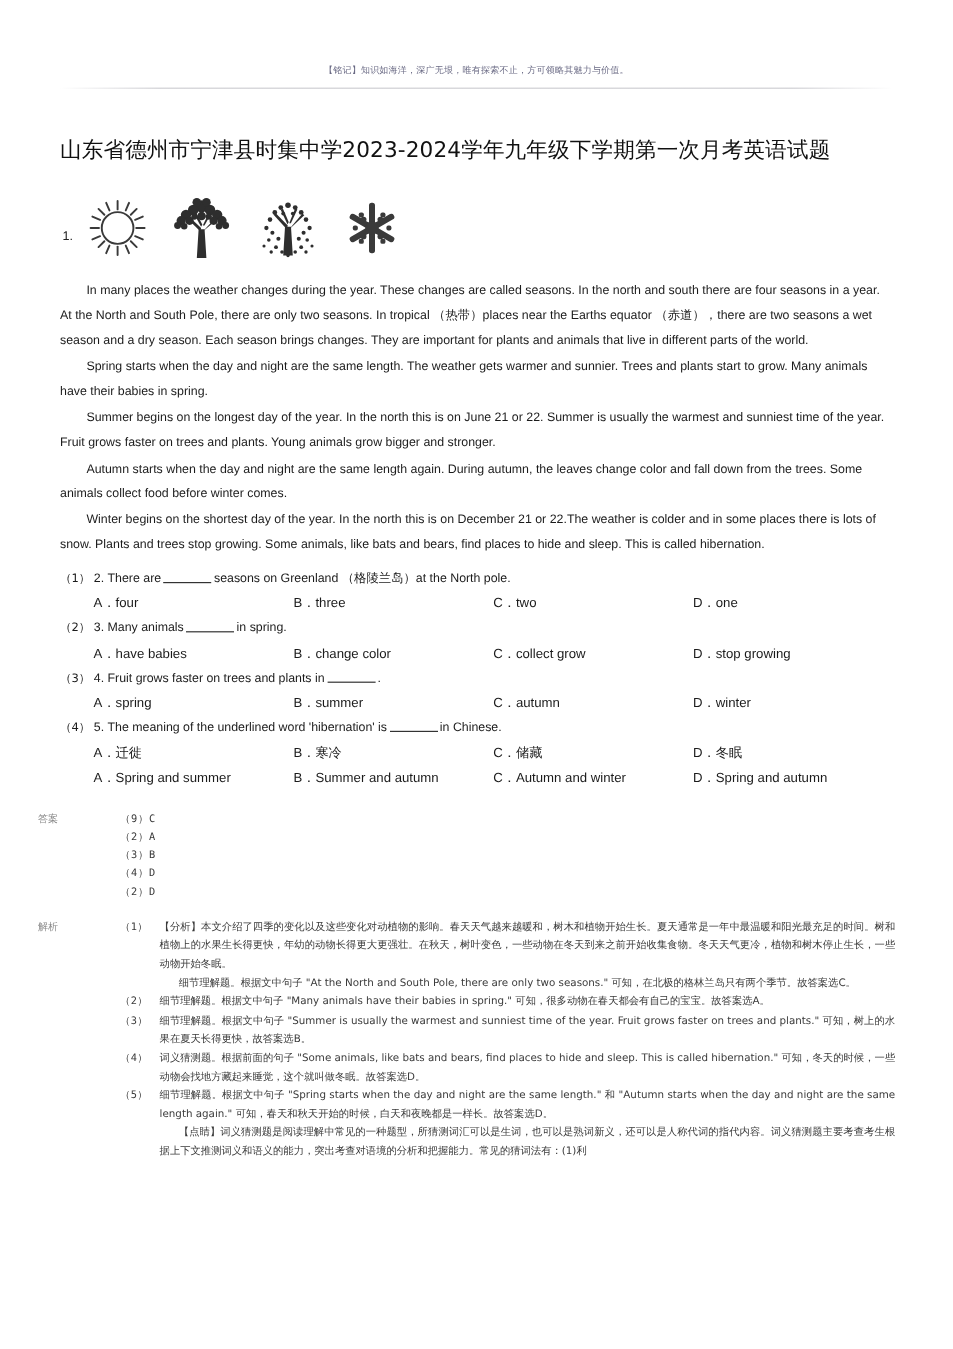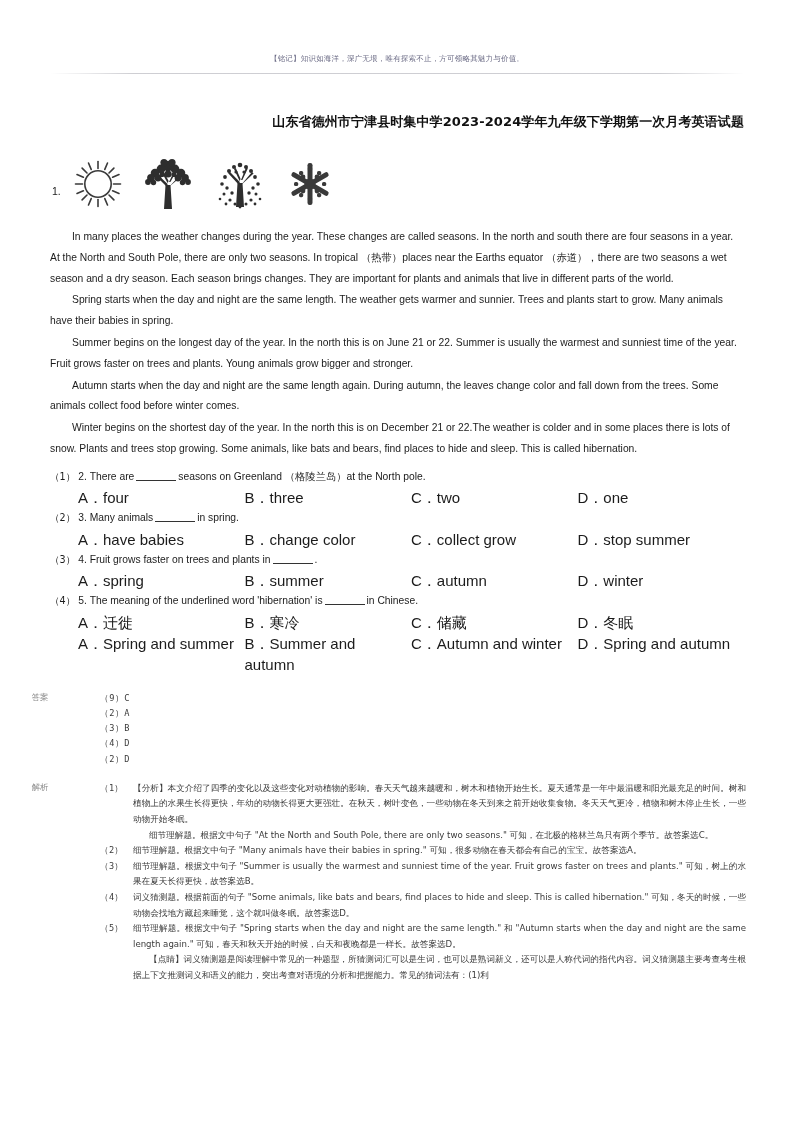--- a/index.html
+++ b/index.html
@@ -36,25 +36,25 @@
   .header-rule {
     margin: 9px auto 0 auto;
     width: 694px;
     height: 1px;
     background: linear-gradient(to right, rgba(200,200,205,0) 0%, rgba(190,190,196,.75) 12%, rgba(190,190,196,.75) 88%, rgba(200,200,205,0) 100%);
   }
 
   
   .doc-title {
     margin: 39px 50px 0 50px;
-    font-size: 13px;
-    font-weight: bold;
+    font-size: 18px;
+    font-weight: normal;
     color: #111;
     letter-spacing: .1px;
-    text-align: right;
+    text-align: left;
     font-family: "DejaVu Sans", sans-serif;
   }
 
   
   .figure-row {
     margin: 24px 0 0 52px;
     display: flex;
     align-items: flex-end;
     height: 56px;
   }
@@ -92,21 +92,21 @@
   .q-index { font-family: "DejaVu Sans", sans-serif; font-size: 9.6px; }
   .blank {
     display: inline-block;
     border-bottom: 1px solid #333;
     width: 40px;
     height: 9px;
     margin: 0 2px -1px 2px;
   }
   .opts {
     display: flex;
-    font-size: 15px;
+    font-size: 11px;
     line-height: 21px;
     color: #1b1b1b;
     padding-left: 28px;
     justify-content: space-between;
   }
   .opt { width: 25%; box-sizing: border-box; padding-right: 6px; }
 
   
   .answers-section {
     margin: 16px 0 0 0;
@@ -333,21 +333,21 @@
     <div class="q-block">
       <div class="q-stem">
         <span class="q-index">（2）</span>
         <span>3.</span>
         <span>Many animals</span><span class="blank"></span><span>in spring.</span>
       </div>
       <div class="opts">
         <span class="opt">A．have babies</span>
         <span class="opt">B．change color</span>
         <span class="opt">C．collect grow</span>
-        <span class="opt">D．stop summer</span>
+        <span class="opt">D．stop growing</span>
       </div>
     </div>
 
     <div class="q-block">
       <div class="q-stem">
         <span class="q-index">（3）</span>
         <span>4.</span>
         <span>Fruit grows faster on trees and plants in</span><span class="blank"></span><span>.</span>
       </div>
       <div class="opts">

